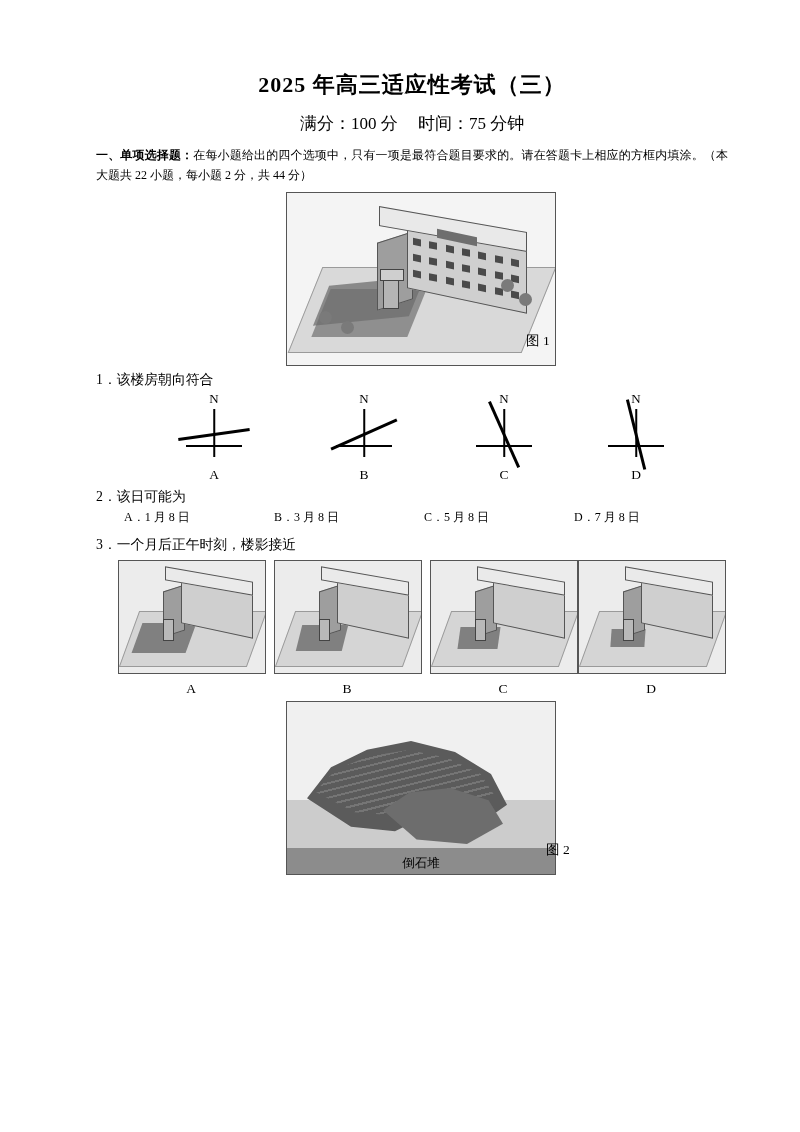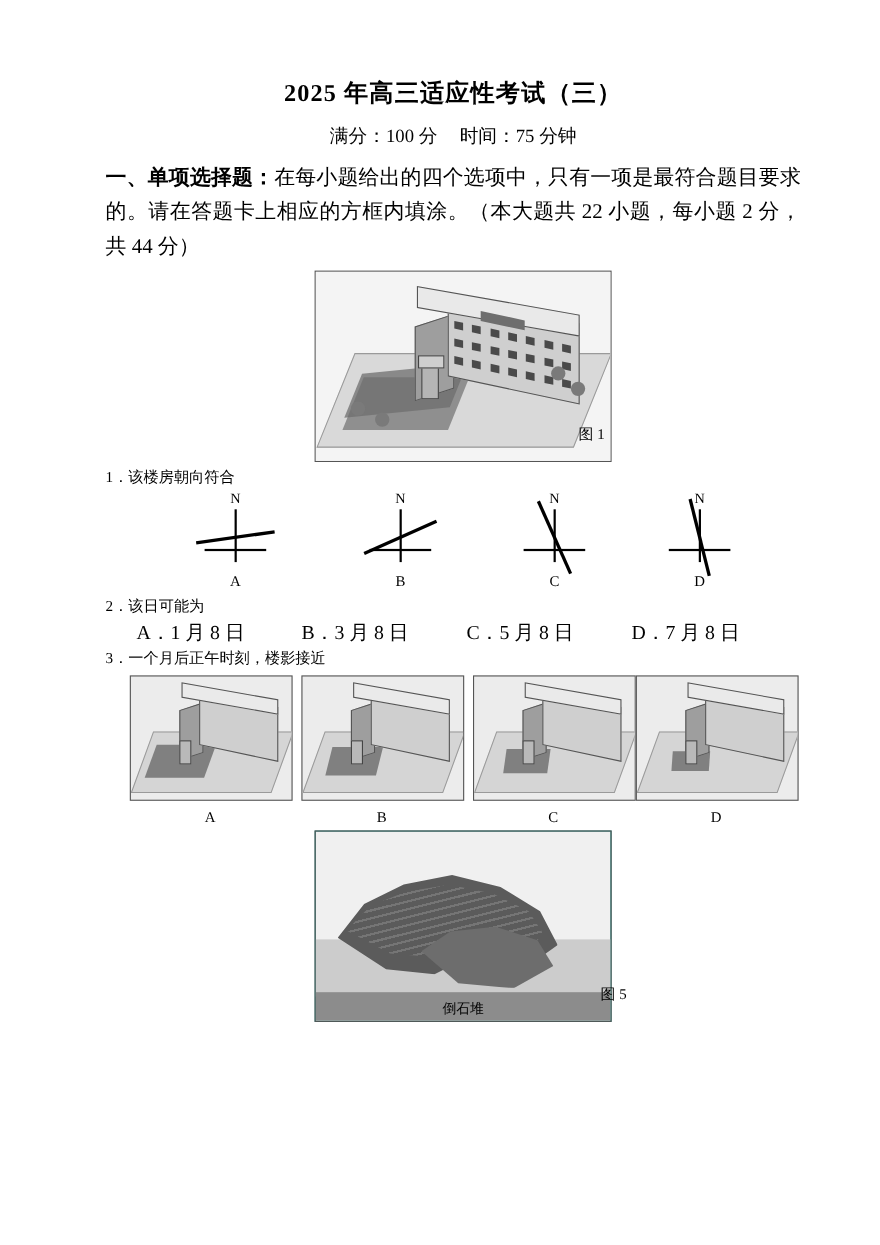--- a/index.html
+++ b/index.html
@@ -42,21 +42,21 @@
     letter-spacing: 6px;
     margin: 0 0 6px 0;
   }
   .scoreline {
     text-align: center;
     font-size: 17px;
     margin: 0 0 8px 0;
   }
   .scoreline span { margin: 0 8px; }
   .para {
-    font-size: 19px;
+    font-size: 12px;
     line-height: 1.65;
     text-align: justify;
     margin: 11px 0 2px 0;
   }
   .indent { text-indent: 2em; }
   .bold { font-weight: bold; }
 
   
   .fig1-wrap {
     margin-top: 6px;
@@ -213,21 +213,21 @@
 
   
   .fig2-wrap {
     position:relative;
     height: 180px;
     margin-top: 6px;
   }
   .fig2-img {
     position:absolute; left:190px; top:0; width:268px; height:172px;
     border:1px solid #555; overflow:hidden;
-    background:#0f766e;
+    background:#d946ef;
   }
   .fig2-label {
     position:absolute; left:450px; top:140px; font-size:13.5px;
   }
   .rock-cap {
     position:absolute; left:50%; bottom:2px; transform:translateX(-50%);
     font-size:12.5px; color:#000;
   }
   .f2-sky { position:absolute; inset:0; background:#f0f0f0; }
   .f2-sea {
@@ -345,21 +345,21 @@
       <div class="compass" style="left:480px">
         <span class="n">N</span>
         <span class="cross-v"></span>
         <span class="cross-h"></span>
         <span class="bar" style="transform:translateX(-50%) rotate(76deg)"></span>
         <span class="opt">D</span>
       </div>
     </div>
 
     <div class="q-line">2．该日可能为</div>
-    <div style="position:relative; height:24px; font-size:18px;">
+    <div style="position:relative; height:24px; font-size:12px;">
       <span style="position:absolute; left:28px">A．1 月 8 日</span>
       <span style="position:absolute; left:178px">B．3 月 8 日</span>
       <span style="position:absolute; left:328px">C．5 月 8 日</span>
       <span style="position:absolute; left:478px">D．7 月 8 日</span>
     </div>
 
     <div class="q-line">3．一个月后正午时刻，楼影接近</div>
     <div class="photo-row">
 
       <div class="photo" style="left:22px">
@@ -407,17 +407,17 @@
     <div class="fig2-wrap">
       <div class="fig2-img">
         <div class="f2-sky"></div>
         <div class="f2-sea"></div>
         <div class="f2-rock"></div>
         <div class="f2-strata"></div>
         <div class="f2-rock2"></div>
         <div class="f2-fore"></div>
         <div class="rock-cap">倒石堆</div>
       </div>
-      <div class="fig2-label">图 5</div>
+      <div class="fig2-label">图 2</div>
     </div>
 
   </div>
 </div>
 
 </body></html>

